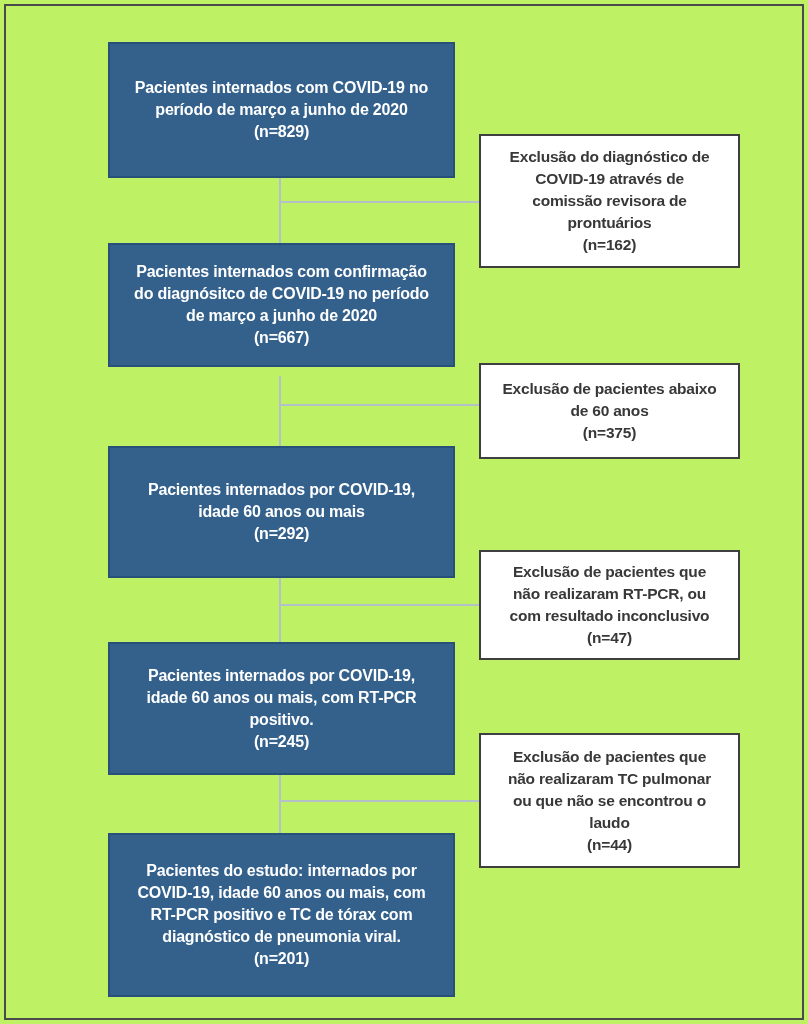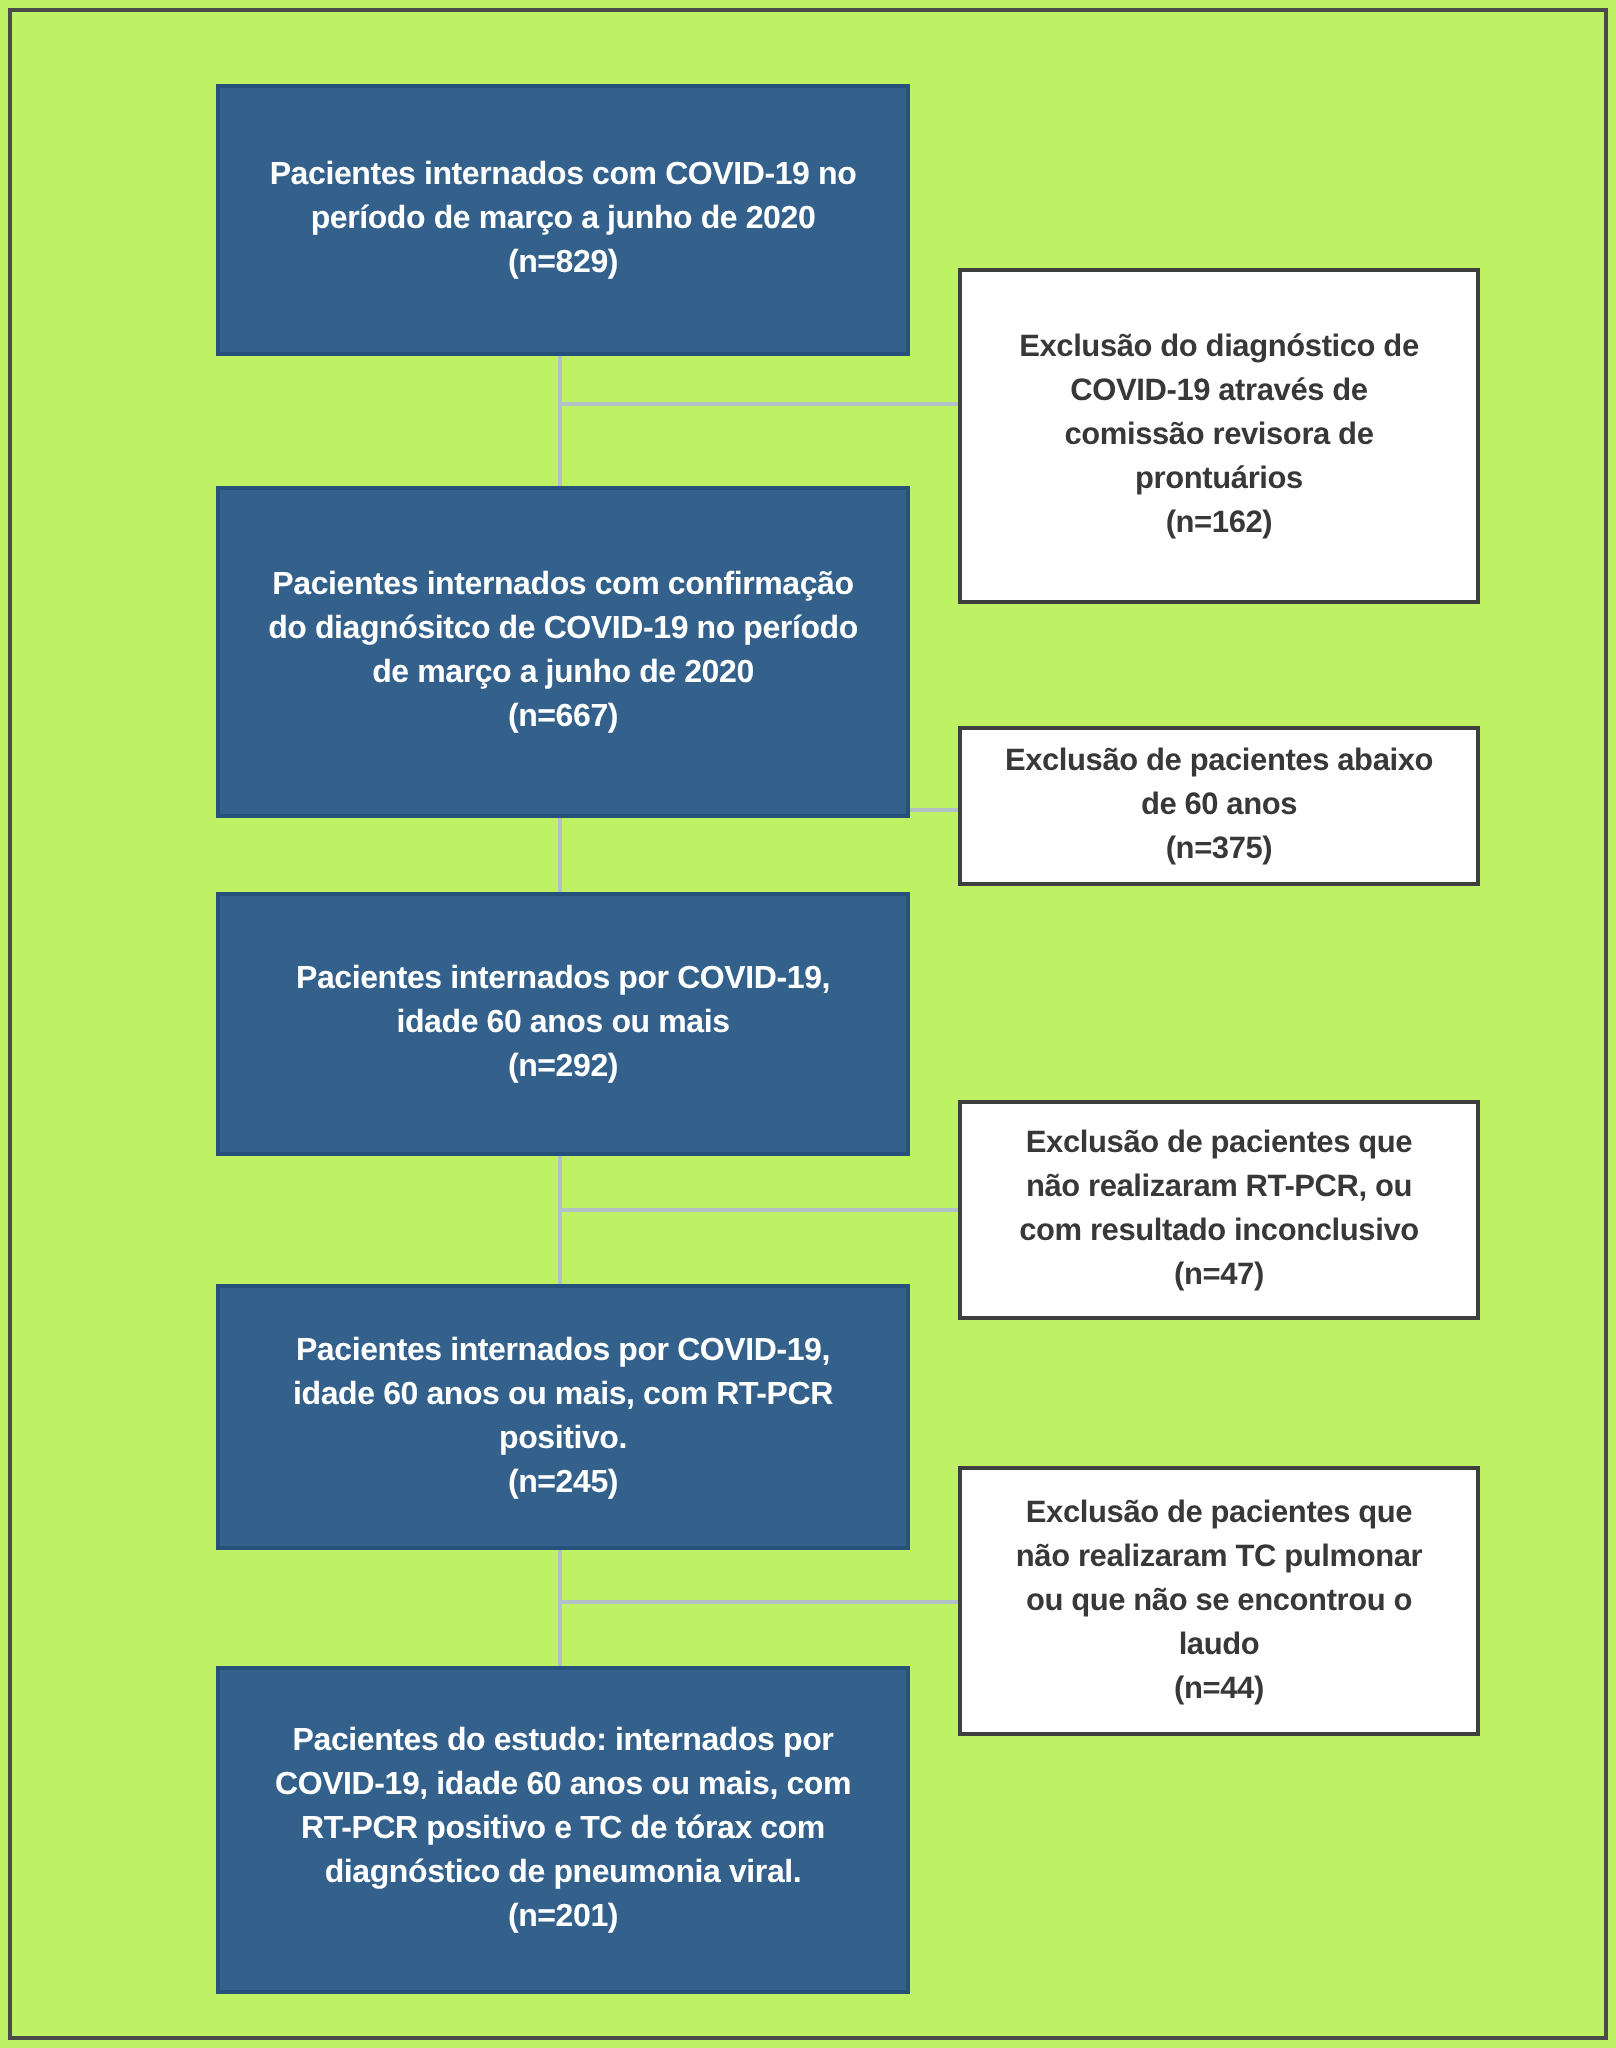--- a/index.html
+++ b/index.html
@@ -52,26 +52,26 @@
     background: #ffffff;
     border: 2px solid #3f3f3f;
     color: #383838;
     font-weight: 700;
     font-size: 15.5px;
     line-height: 22px;
     letter-spacing: -0.2px;
     padding: 4px 6px;
   }
   .s1 { top: 42px;  height: 136px; }
-  .s2 { top: 243px; height: 166px; }
+  .s2 { top: 243px; height: 124px; }
   .s3 { top: 446px; height: 132px; }
   .s4 { top: 642px; height: 133px; }
   .s5 { top: 833px; height: 164px; }
-  .e1 { top: 134px; height: 168px; }
-  .e2 { top: 363px; height: 80px; text-align: center;  }
+  .e1 { top: 134px; height: 134px; }
+  .e2 { top: 363px; height: 96px; text-align: center;  }
   .e3 { top: 550px; height: 110px; }
   .e4 { top: 733px; height: 135px; }
   .connector {
     position: absolute;
     background: #b3c0ca;
     z-index: 1;
   }
   .vline { left: 279px; width: 2px; }
   .v1 { top: 178px; height: 66px; }
   .v2 { top: 376px; height: 70px; }

